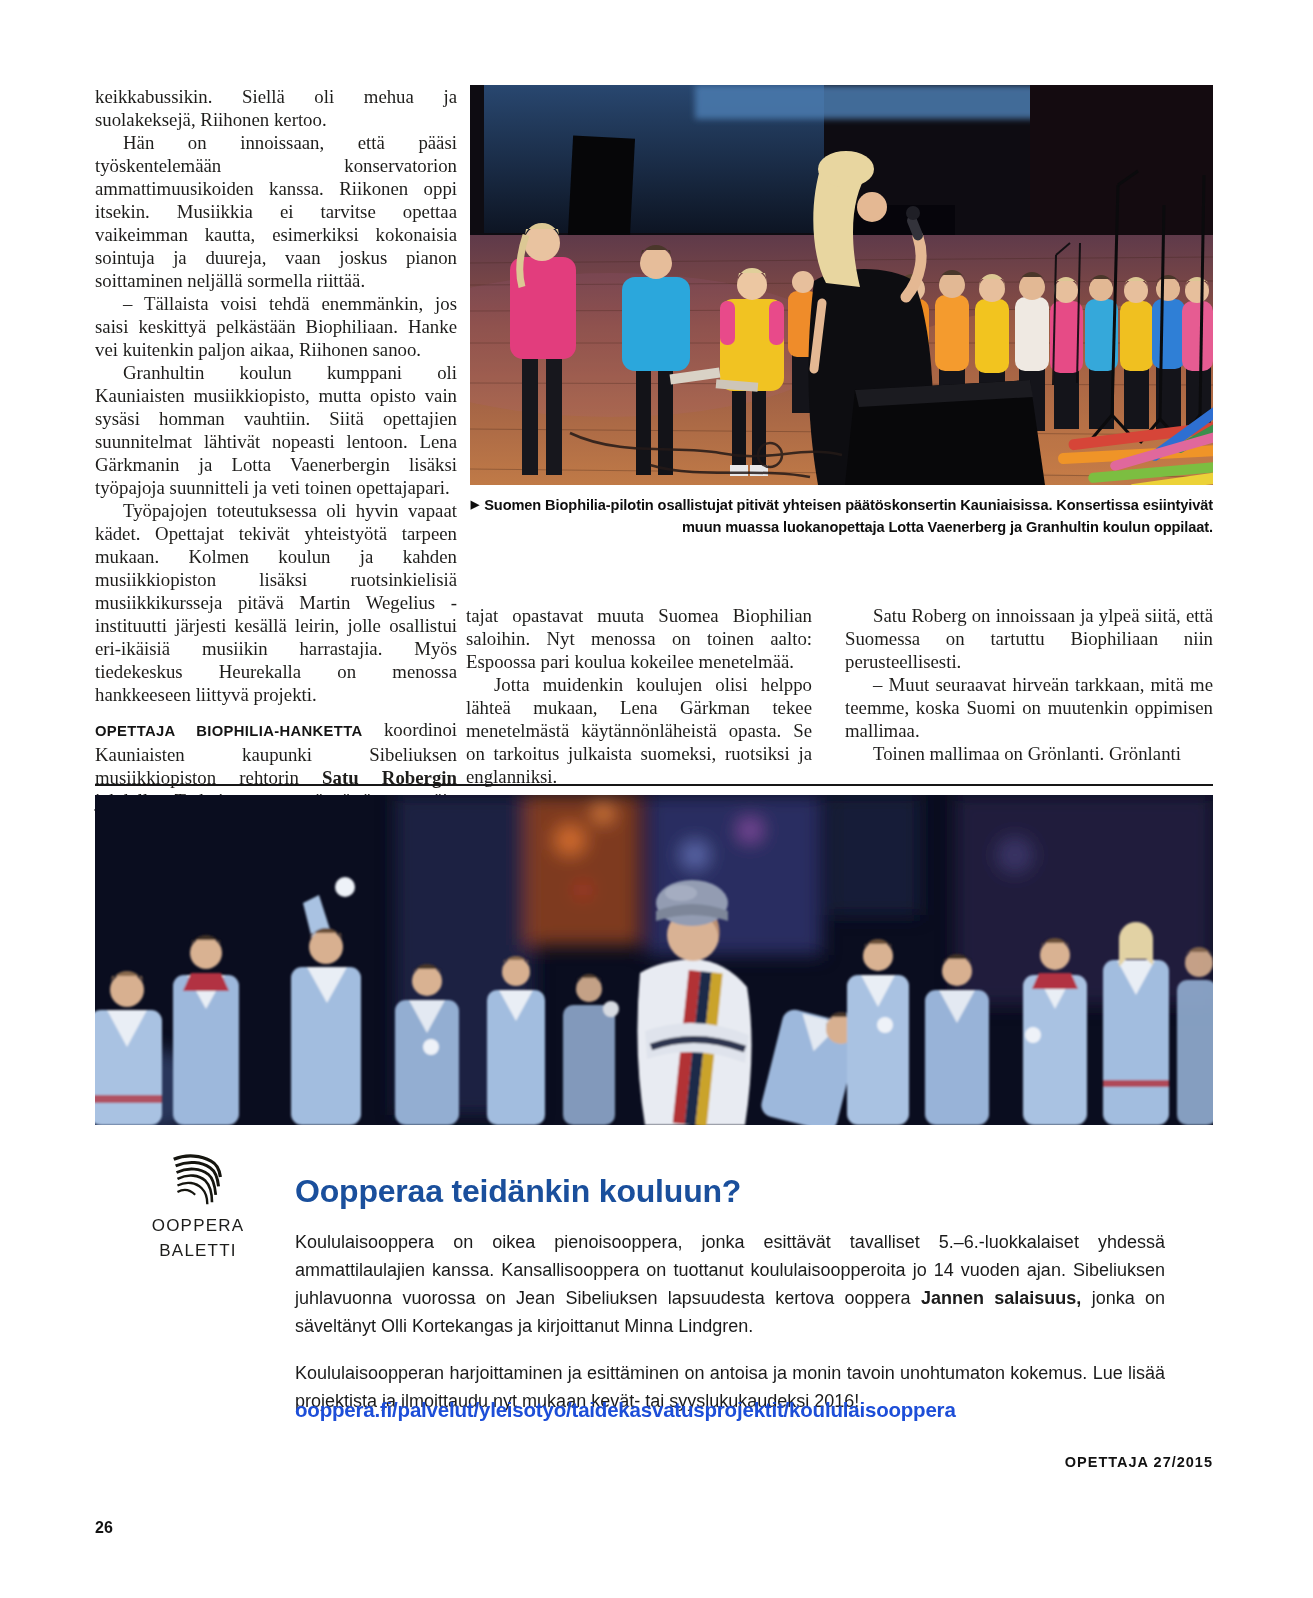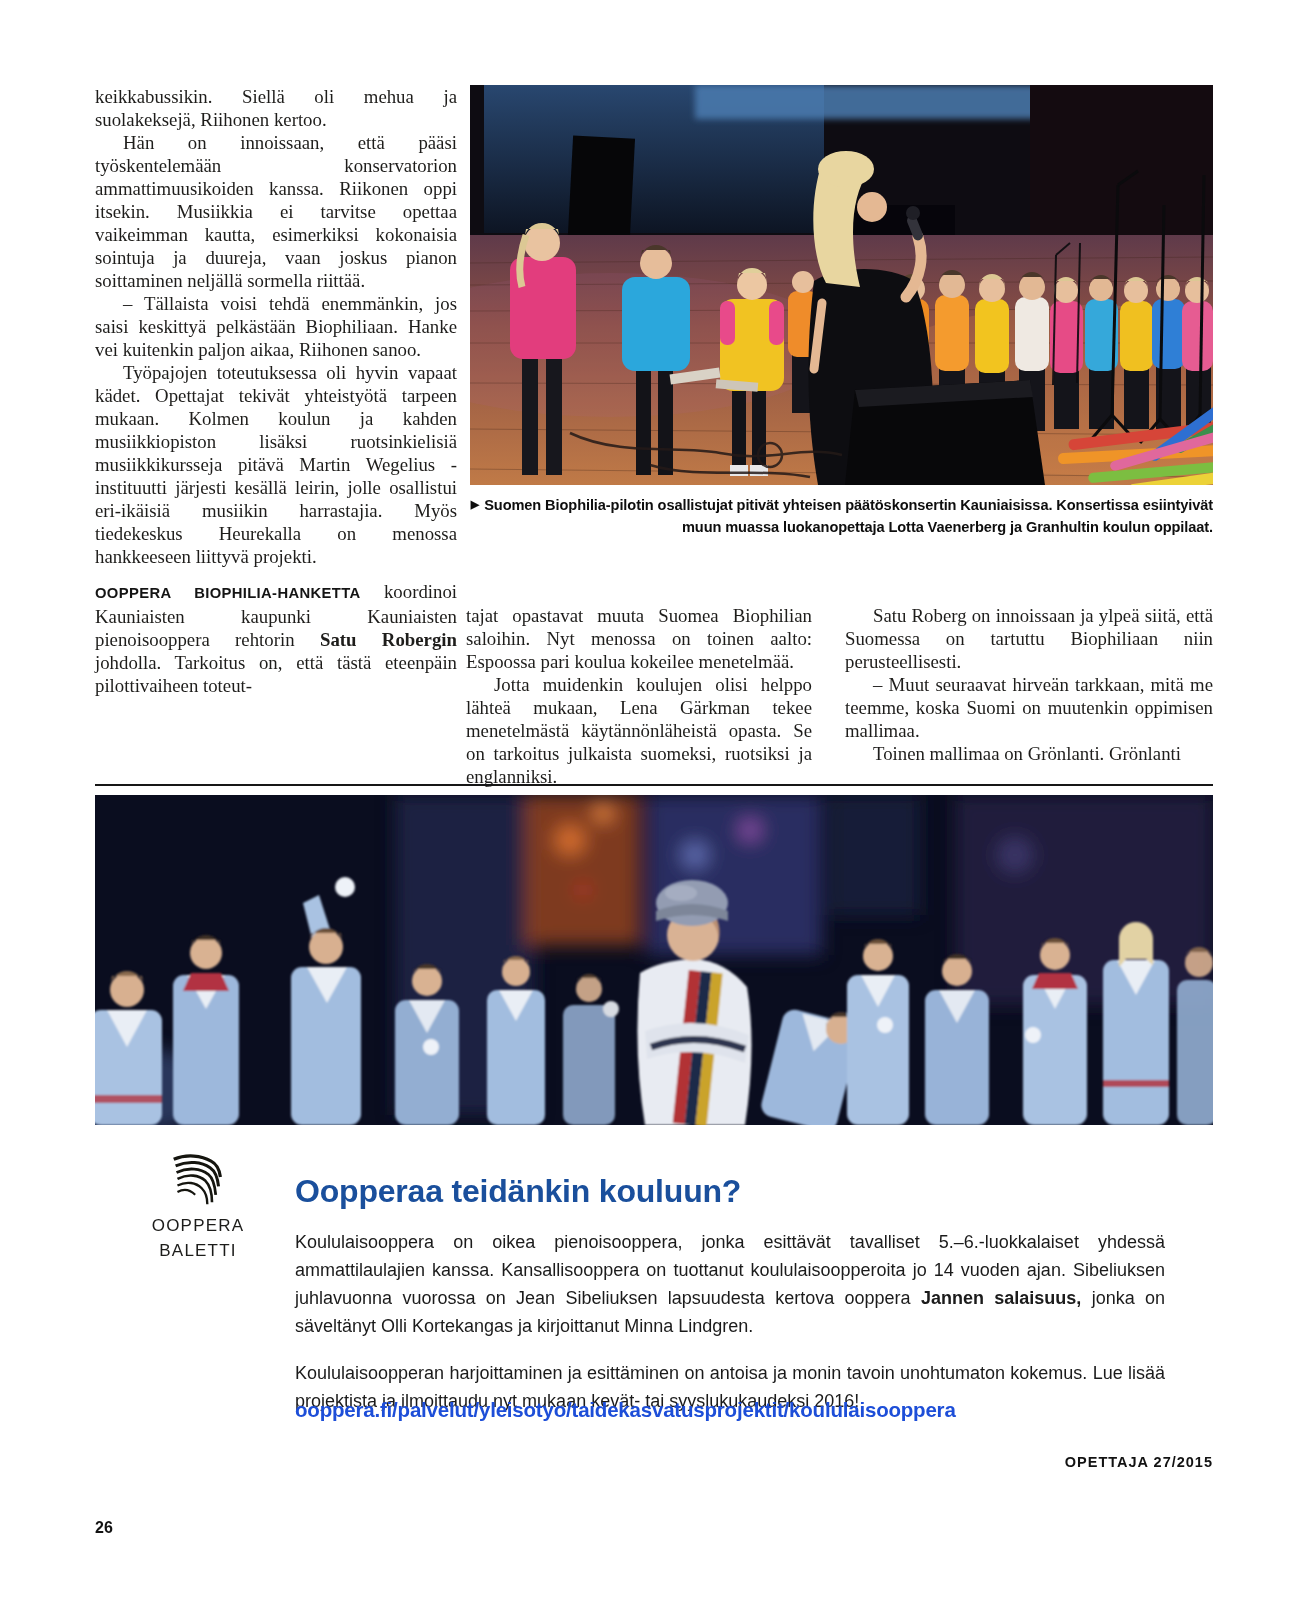--- a/index.html
+++ b/index.html
@@ -59,22 +59,23 @@
 </style>
 </head>
 <body>
 
 <div class="page">
 
   <div id="col1" class="serif-col">
     <p>keikkabussikin. Siellä oli mehua ja suolakeksejä, Riihonen kertoo.</p>
     <p class="ind">Hän on innoissaan, että pääsi työskentelemään konservatorion ammattimuusikoiden kanssa. Riikonen oppi itsekin. Musiikkia ei tarvitse opettaa vaikeimman kautta, esimerkiksi kokonaisia sointuja ja duureja, vaan joskus pianon soittaminen neljällä sormella riittää.</p>
     <p class="ind">– Tällaista voisi tehdä enemmänkin, jos saisi keskittyä pelkästään Biophiliaan. Hanke vei kuitenkin paljon aikaa, Riihonen sanoo.</p>
+    <p class="ind">Granhultin koulun kumppani oli Kauniaisten musiikkiopisto, mutta opisto vain sysäsi homman vauhtiin. Siitä opettajien suunnitelmat lähtivät nopeasti lentoon. Lena Gärkmanin ja Lotta Vaenerbergin lisäksi työpajoja suunnitteli ja veti toinen opettajapari.</p>
     <p class="ind">Työpajojen toteutuksessa oli hyvin vapaat kädet. Opettajat tekivät yhteistyötä tarpeen mukaan. Kolmen koulun ja kahden musiikkiopiston lisäksi ruotsinkielisiä musiikkikursseja pitävä Martin Wegelius -instituutti järjesti kesällä leirin, jolle osallistui eri-ikäisiä musiikin harrastajia. Myös tiedekeskus Heurekalla on menossa hankkeeseen liittyvä projekti.</p>
-    <p class="lead-para"><span class="kicker">OOPPERA BIOPHILIA-HANKETTA</span><span> koordinoi Kauniaisten kaupunki Kauniaisten pienoisooppera rehtorin </span><span class="bold-name">Satu Robergin</span><span> johdolla. Tarkoitus on, että tästä eteenpäin pilottivaiheen toteut-</span></p>
+    <p class="lead-para"><span class="kicker">OPETTAJA BIOPHILIA-HANKETTA</span><span> koordinoi Kauniaisten kaupunki Sibeliuksen musiikkiopiston rehtorin </span><span class="bold-name">Satu Robergin</span><span> johdolla. Tarkoitus on, että tästä eteenpäin pilottivaiheen toteut-</span></p>
   </div>
 
   <div id="photo1" class="photo">
     <svg viewBox="0 0 743 400" preserveAspectRatio="none">
       <defs>
         <linearGradient id="floorG" x1="0" y1="0" x2="0" y2="1">
           <stop offset="0" stop-color="#5f3a4a"></stop>
             <stop offset="0.35" stop-color="#8a4f44"></stop>
           <stop offset="1" stop-color="#c07a47"></stop>
         </linearGradient>

